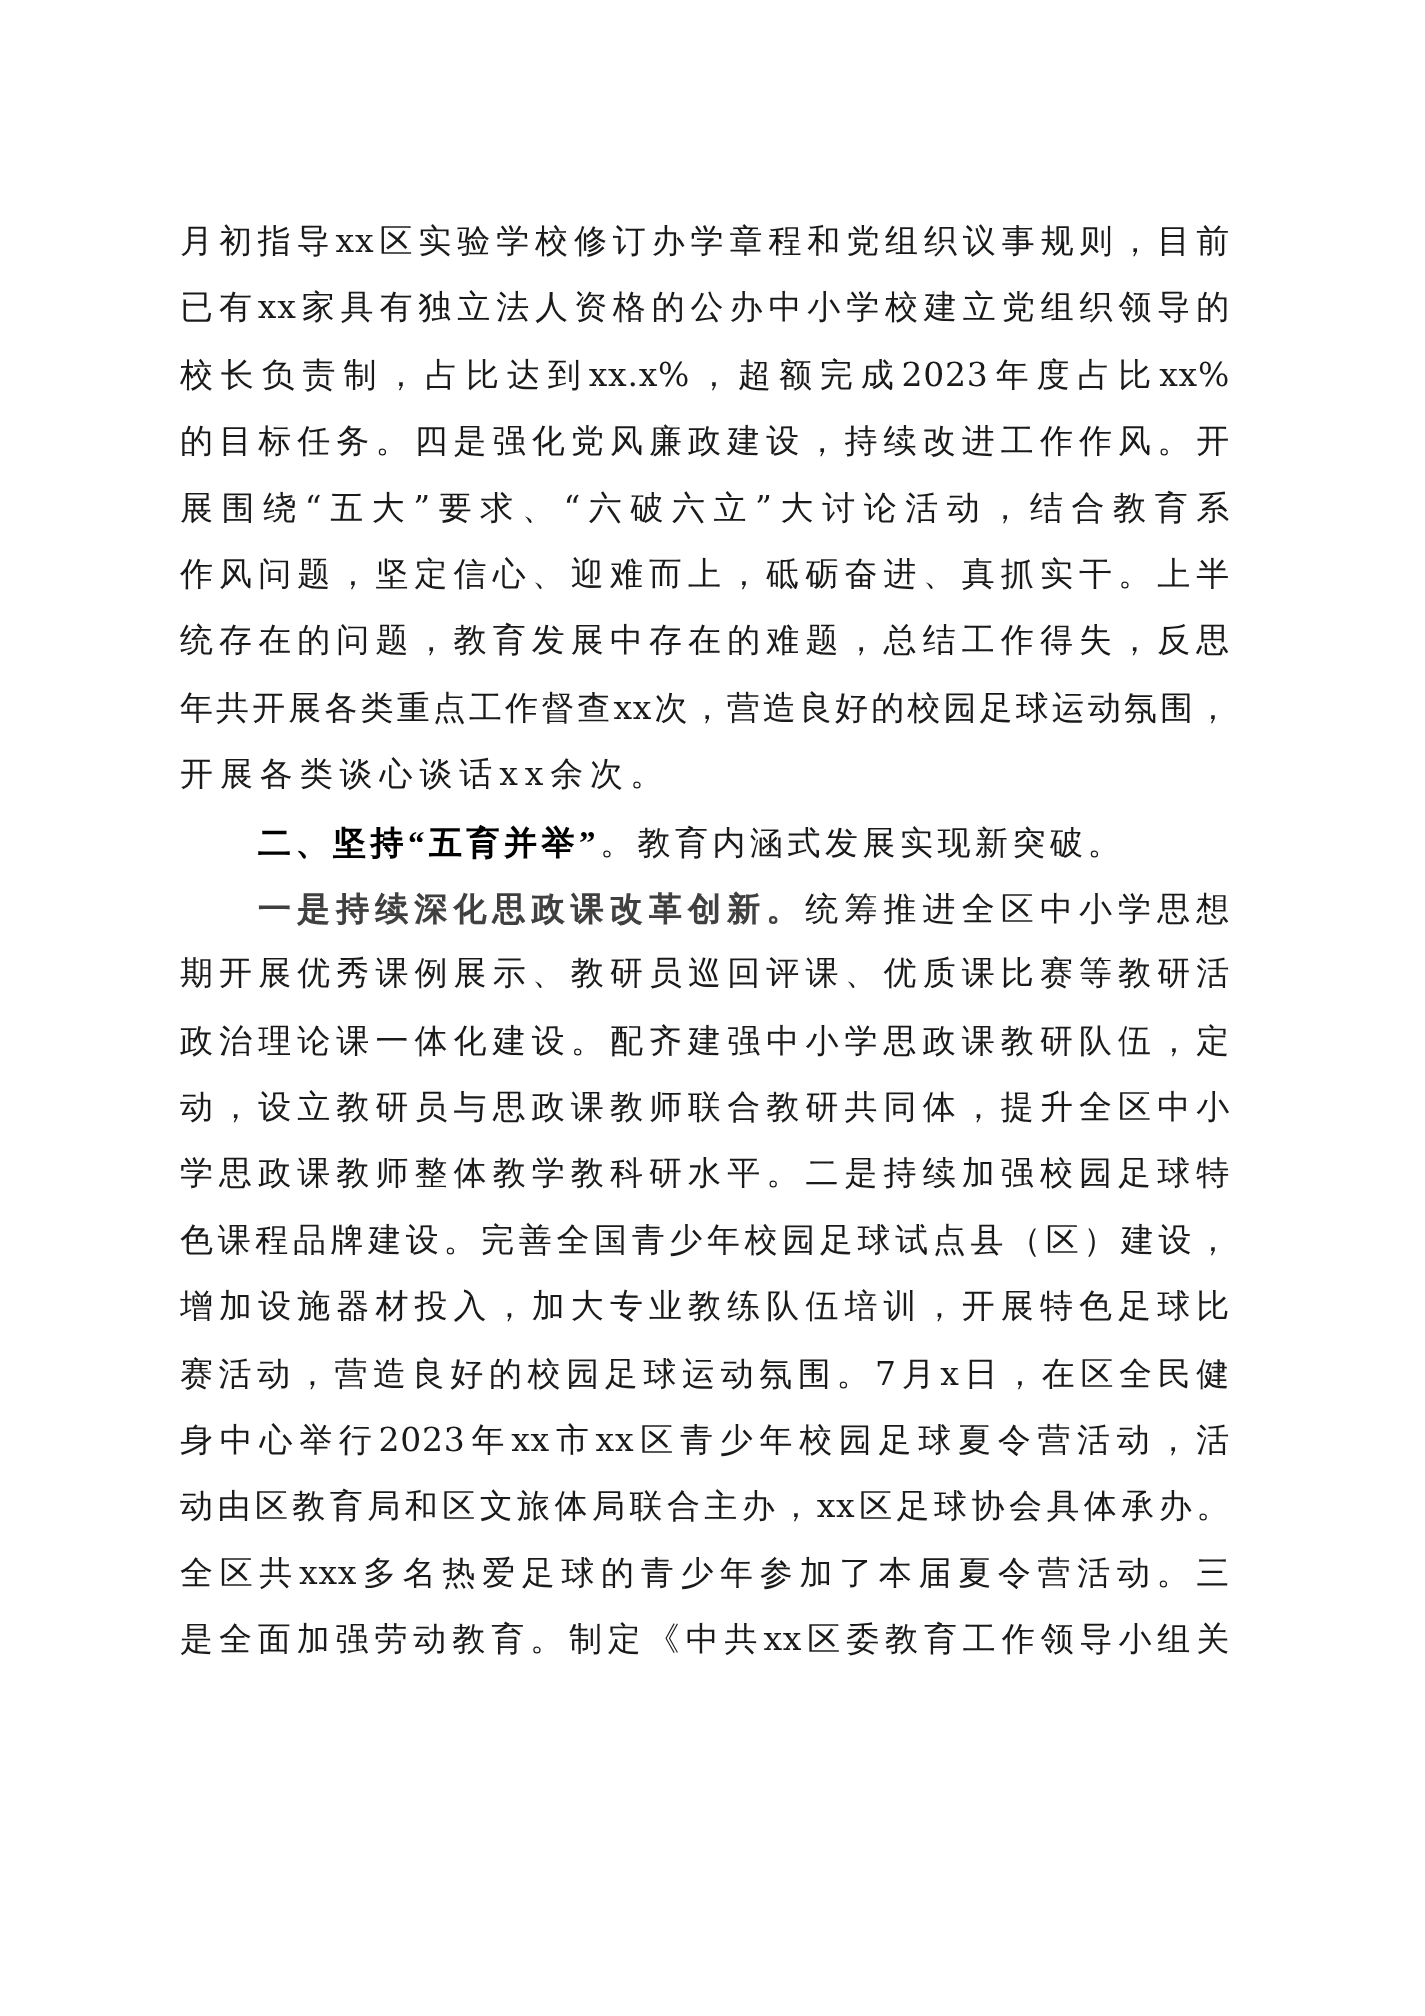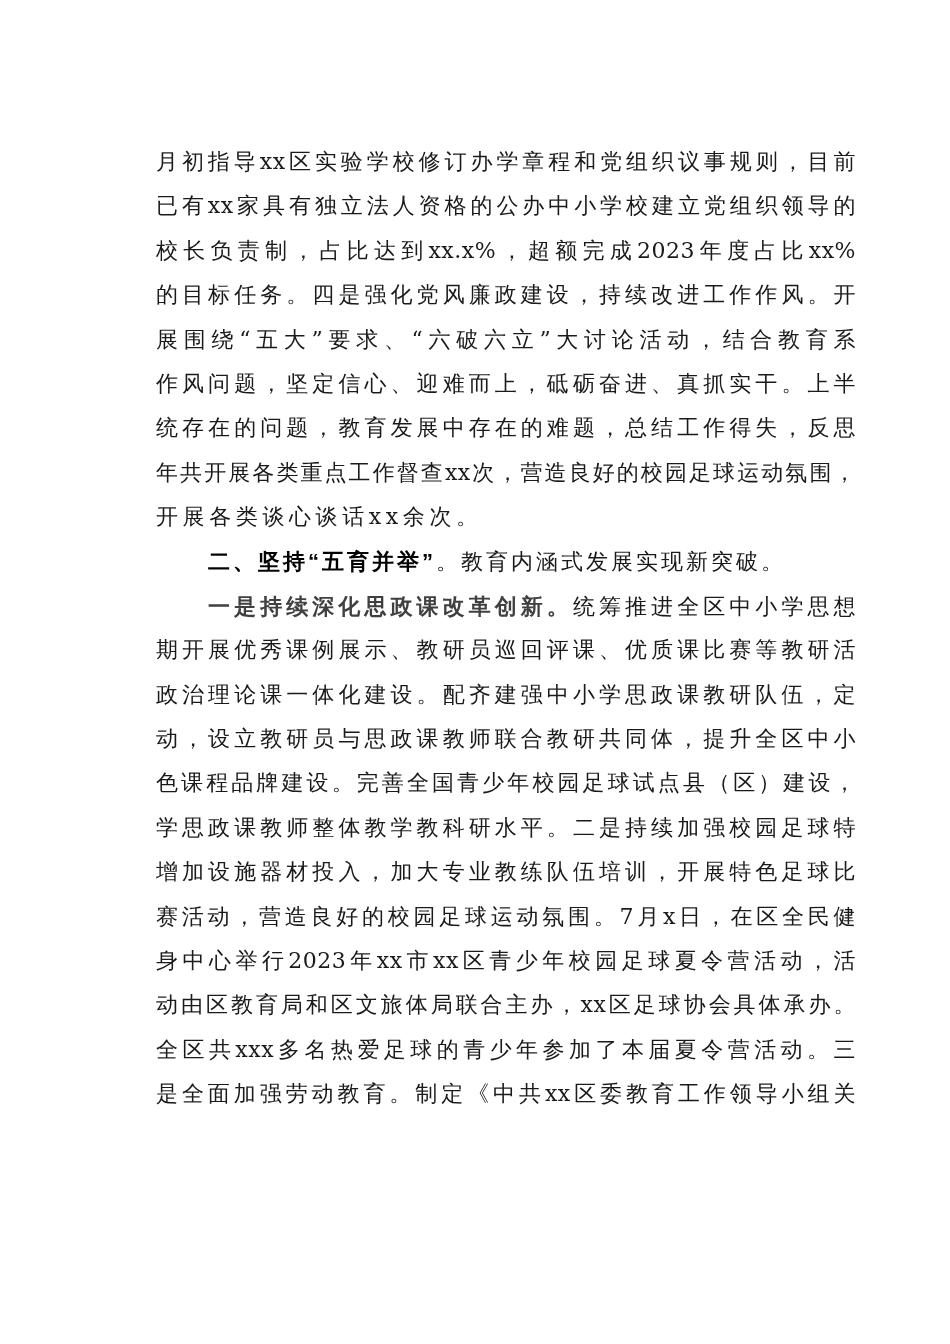--- a/index.html
+++ b/index.html
@@ -23,39 +23,38 @@
   }
   .content {
     position: absolute;
     left: 120px;
     top: 140px;
     width: 700px;
     color: #1a1a1a;
     font-family: "DejaVu Serif", "Liberation Serif", serif;
     font-size: 22px;
     line-height: 44.4px;
-    margin-left: 36px;
   }
   .line {
     display: block;
     height: 44.4px;
     white-space: nowrap;
     text-align: justify;
     text-align-last: justify;
     letter-spacing: 0.5px;
   }
   .line.last {
     text-align-last: left;
     letter-spacing: 4.6px;
   }
   .indent {
     padding-left: 52px;
   }
   .heading-bold {
-    font-family: Liberation Sans, sans-serif;
+    font-family: Liberation Serif, serif;
     font-weight: bold;
     color: #000000;
   }
   .lead-bold {
     font-weight: bold;
     color: #404040;
   }
   .line.heading {
     text-align-last: left;
     letter-spacing: 3px;
@@ -83,22 +82,22 @@
       <span class="heading-bold">二、坚持“五育并举”</span><span>。教育内涵式发展实现新突破。</span>
     </div>
 
     <div>
       <div class="line indent">
         <span class="lead-bold">一是持续深化思政课改革创新。</span><span>统筹推进全区中小学思想</span>
       </div>
       <span class="line">期开展优秀课例展示、教研员巡回评课、优质课比赛等教研活</span>
       <span class="line">政治理论课一体化建设。配齐建强中小学思政课教研队伍，定</span>
       <span class="line">动，设立教研员与思政课教师联合教研共同体，提升全区中小</span>
+      <span class="line">学思政课教师整体教学教科研水平。二是持续加强校园足球特</span>
       <span class="line">色课程品牌建设。完善全国青少年校园足球试点县（区）建设，</span>
-      <span class="line">学思政课教师整体教学教科研水平。二是持续加强校园足球特</span>
       <span class="line">增加设施器材投入，加大专业教练队伍培训，开展特色足球比</span>
       <span class="line">赛活动，营造良好的校园足球运动氛围。7月x日，在区全民健</span>
       <span class="line">身中心举行2023年xx市xx区青少年校园足球夏令营活动，活</span>
       <span class="line">动由区教育局和区文旅体局联合主办，xx区足球协会具体承办。</span>
       <span class="line">全区共xxx多名热爱足球的青少年参加了本届夏令营活动。三</span>
       <span class="line">是全面加强劳动教育。制定《中共xx区委教育工作领导小组关</span>
     </div>
 
   </div>
 </div>

